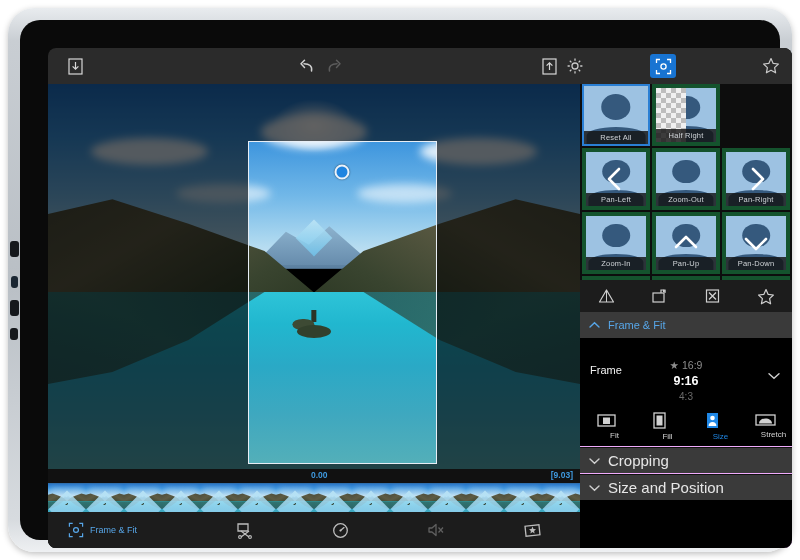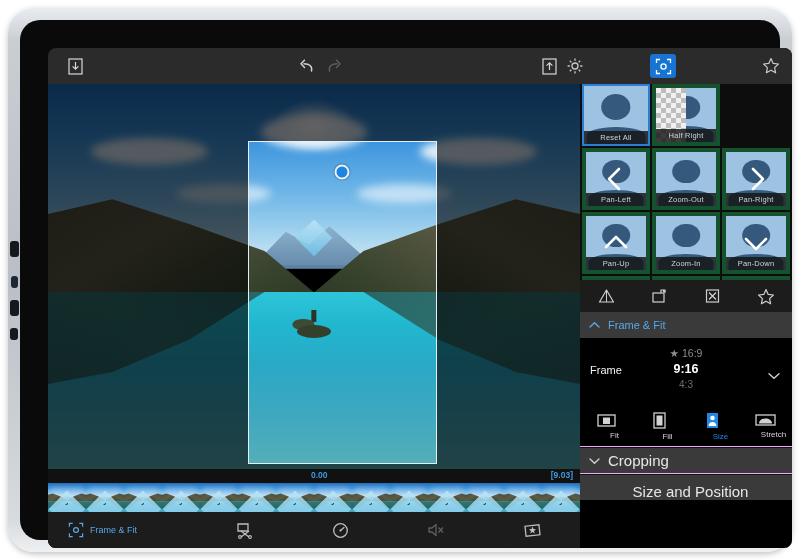--- a/index.html
+++ b/index.html
@@ -92,36 +92,36 @@
   #iconrow{position:absolute;left:0;top:196px;width:212px;height:32px;background:#1c1c1c;
            display:flex;align-items:center;justify-content:space-around;}
   #ffheader{position:absolute;left:0;top:228px;width:212px;height:26px;background:#3a3a3a;
             display:flex;align-items:center;gap:8px;padding-left:9px;box-sizing:border-box;}
   #ffheader .lbl{color:#57a6e8;font-size:11px;}
 
   #framerow{position:absolute;left:0;top:254px;width:212px;height:68px;background:#000;}
   #framerow .fl{position:absolute;left:10px;top:26px;color:#f2f2f2;font-size:11px;}
   .wheel{position:absolute;left:50%;top:0;width:110px;transform:translateX(-50%);text-align:center;}
   .wi{font-size:10px;color:#6c6c6c;line-height:14px;}
-  .wi.w1{color:#8d8d8d;font-size:10.5px;padding-top:8px;}
+  .wi.w1{color:#8d8d8d;font-size:10.5px;padding-top:20px;}
   .wi.sel{color:#ffffff;font-size:12.5px;font-weight:bold;line-height:18px;}
   .wi.w4{color:#3a3a3a;font-size:9.5px;margin-top:28px;}
   #chev{position:absolute;right:12px;top:28px;}
 
   #fitrow{position:absolute;left:0;top:322px;width:212px;height:40px;background:#000;
           display:flex;align-items:center;}
   .fitcell{flex:1;display:flex;flex-direction:column;align-items:center;gap:3px;}
   .fitcell .fl{font-size:8px;color:#d2d2d2;padding-left:16px;}
   .fitcell.active .fl{color:#1f87e5;}
   .srow{position:absolute;left:0;width:212px;height:26px;background:#3a3a3a;
         display:flex;align-items:center;gap:8px;padding-left:9px;box-sizing:border-box;
         border-top:1px solid #111;}
   .srow .lbl{color:#e6e6e6;font-size:15px;}
   #cropsec{top:363px;}
-  #sizesec{top:390px;flex-direction:column;}
+  #sizesec{top:390px;}
   #inspfill{position:absolute;left:0;top:416px;width:212px;height:48px;background:#000;}
 
   
   #tlwrap{position:absolute;left:0;top:421px;width:532px;height:79px;background:#1c1c1c;}
   #tcbar{position:absolute;left:0;top:0;width:532px;height:14px;background:#111;}
   #tc-cur{position:absolute;left:263px;top:1px;color:#3f9ae0;font-size:8.5px;font-weight:bold;}
   #tc-end{position:absolute;right:7px;top:1px;color:#3f9ae0;font-size:8.5px;font-weight:bold;}
   #filmstrip{position:absolute;left:0;top:14px;width:532px;height:32px;display:flex;
              border-top:1px solid #2e6fae;border-bottom:1px solid #2e6fae;overflow:hidden;}
   .fcell{width:38px;height:100%;position:relative;overflow:hidden;flex:0 0 38px;}
@@ -274,29 +274,29 @@
                 <svg class="tarrow" width="24" height="24" viewBox="-2 -2 24 24">
                   <path d="M7 0 L17 10 L7 20" fill="none" stroke="#ffffff" stroke-width="2.6" stroke-linecap="round" stroke-linejoin="round"></path>
                 </svg>
                 <div class="tlabel">Pan-Right</div>
               </div>
             </div>
             <div class="trow">
               <div class="tcell">
                 <div class="thead"></div>
                 <div class="thill"></div>
+                <div class="tlabel">Zoom-In</div>
+              </div>
+              <div class="tcell">
+                <div class="thead"></div>
+                <div class="thill"></div>
                 <svg class="tarrow" width="24" height="24" viewBox="-2 -2 24 24">
                   <path d="M0 14 L10 4 L20 14" fill="none" stroke="#ffffff" stroke-width="2.6" stroke-linecap="round" stroke-linejoin="round"></path>
                 </svg>
                 <div class="tlabel">Pan-Up</div>
-              </div>
-              <div class="tcell">
-                <div class="thead"></div>
-                <div class="thill"></div>
-                <div class="tlabel">Zoom-In</div>
               </div>
               <div class="tcell">
                 <div class="thead"></div>
                 <div class="thill"></div>
                 <svg class="tarrow" width="24" height="24" viewBox="-2 -2 24 24">
                   <path d="M0 6 L10 16 L20 6" fill="none" stroke="#ffffff" stroke-width="2.6" stroke-linecap="round" stroke-linejoin="round"></path>
                 </svg>
                 <div class="tlabel">Pan-Down</div>
               </div>
             </div>

